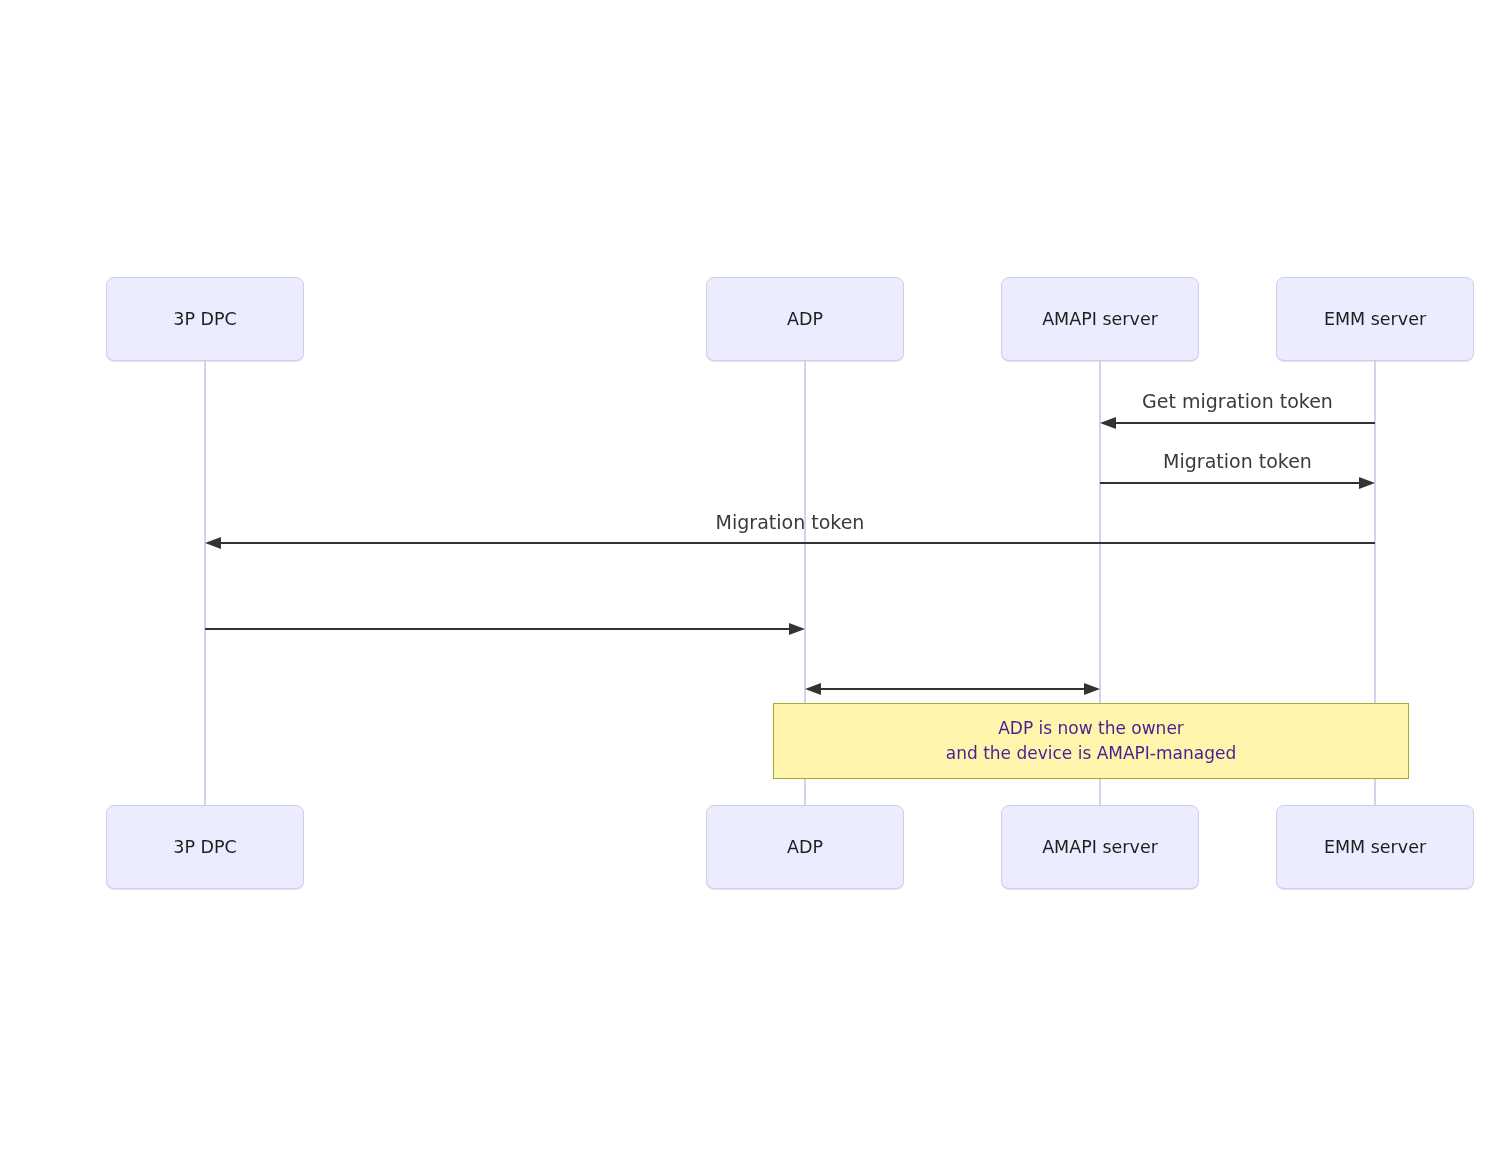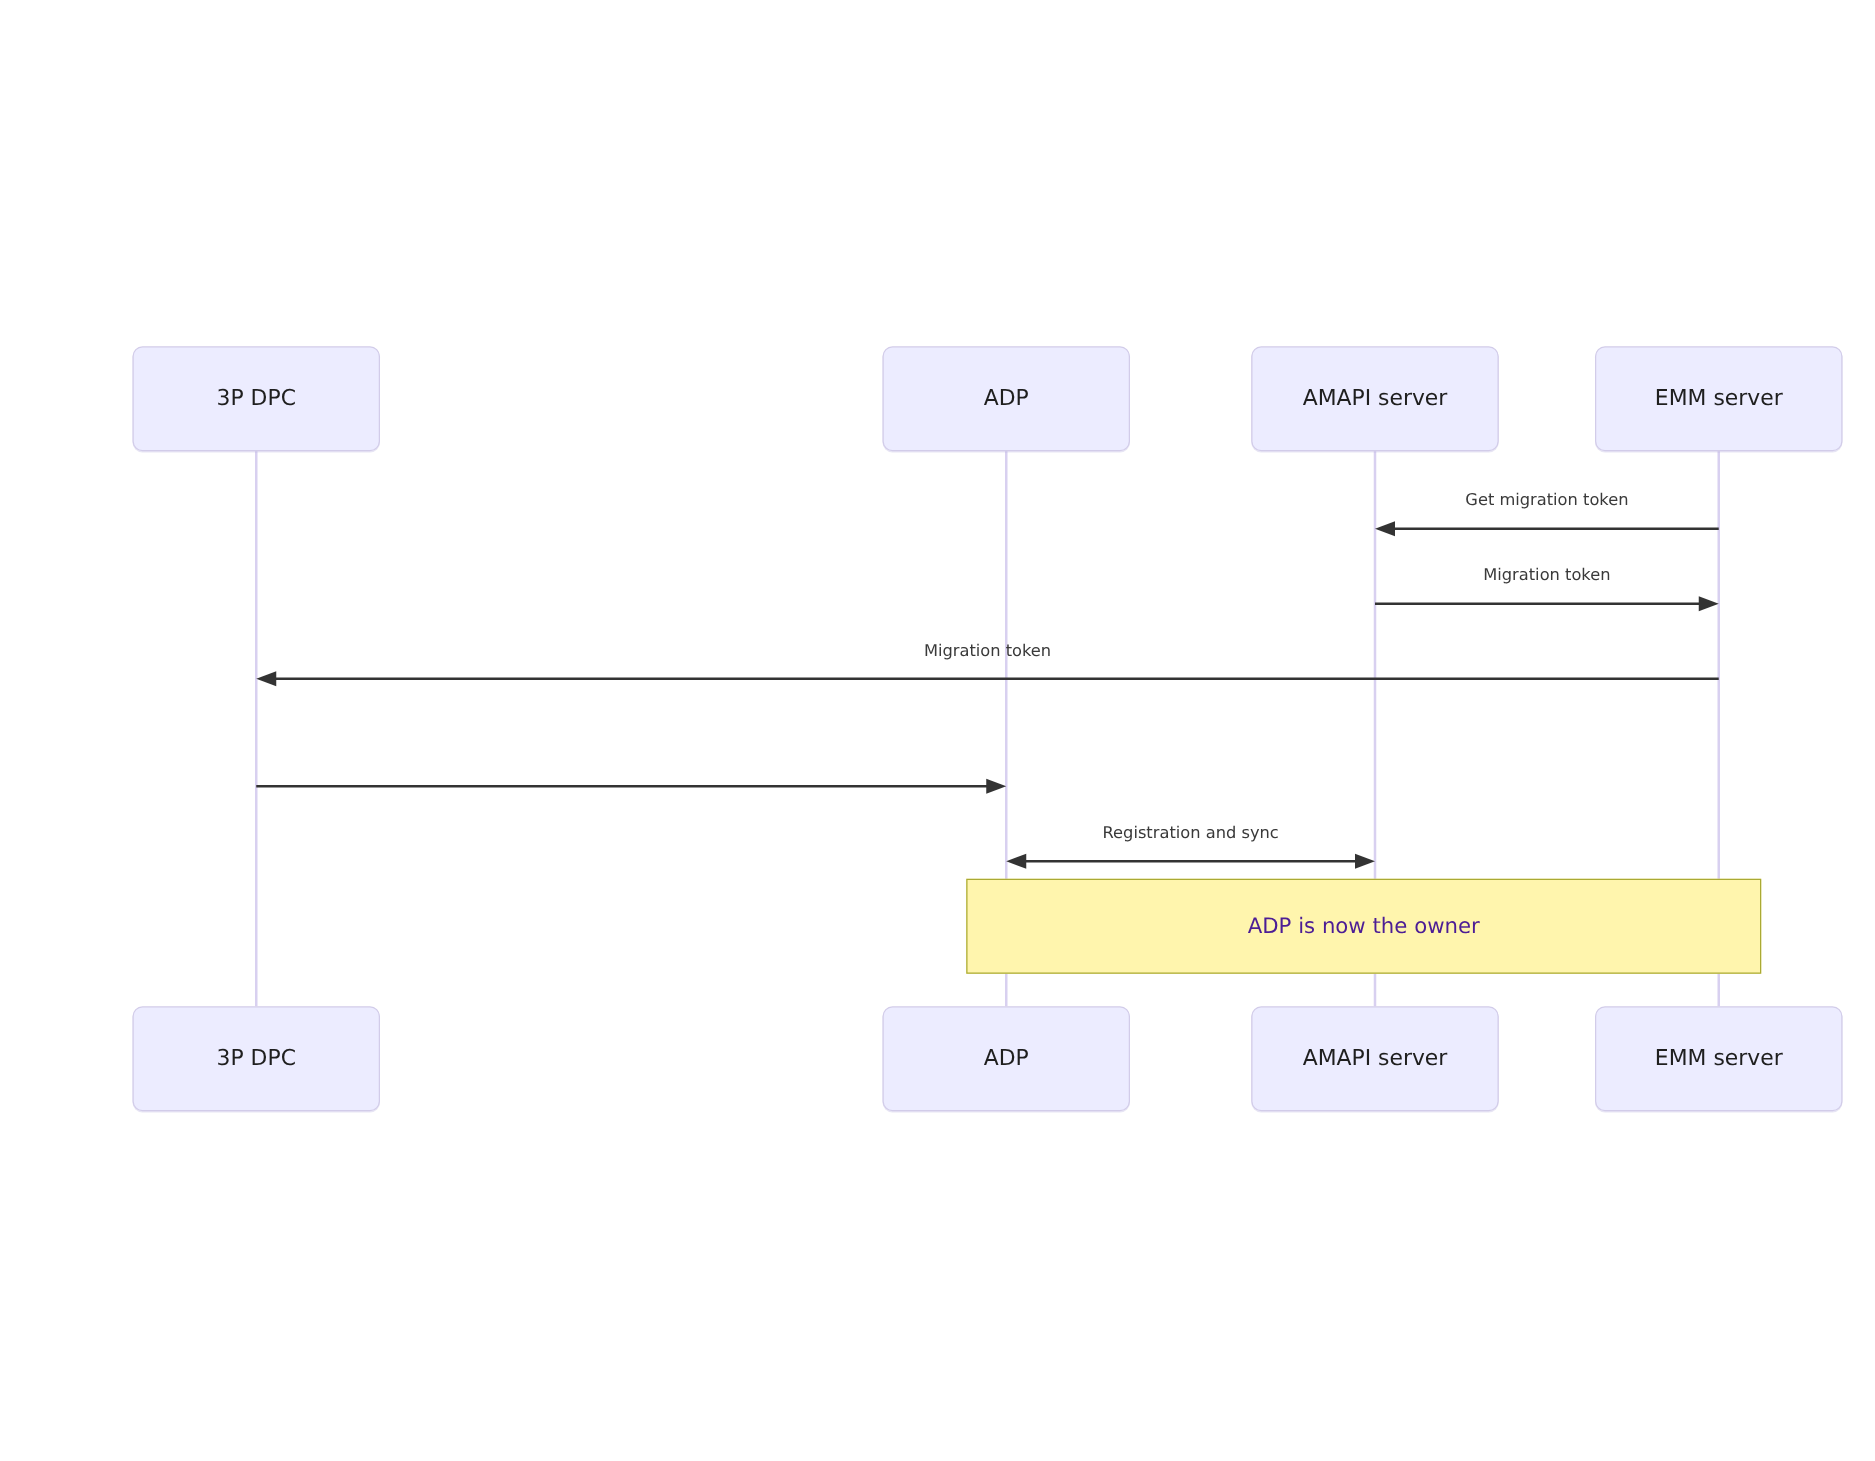--- a/index.html
+++ b/index.html
@@ -35,21 +35,21 @@
     align-items: center;
     justify-content: center;
     box-shadow: 0 1px 0 rgba(160,150,210,0.25);
   }
   .actor-label {
     font-size: 17.5px;
     color: #1f1f1f;
   }
   .msg-label {
     position: absolute;
-    font-size: 13px;
+    font-size: 19px;
     line-height: 24px;
     color: #3a3a3a;
     text-align: center;
   }
   .msg-line {
     position: absolute;
     height: 2px;
     background: #333333;
   }
   .arrowhead {
@@ -107,27 +107,27 @@
   <div class="msg-line" style="left:1060px;top:482px;width:261px"></div>
   <div class="arrowhead right" style="left:1319px;top:477px"></div>
 
   <div class="msg-label" style="left:165px;top:510px;width:1170px">Migration token</div>
   <div class="msg-line" style="left:169px;top:542px;width:1166px"></div>
   <div class="arrowhead left" style="left:165px;top:537px"></div>
 
   <div class="msg-line" style="left:165px;top:628px;width:586px"></div>
   <div class="arrowhead right" style="left:749px;top:623px"></div>
 
-  <div class="msg-label" style="left:765px;top:655px;width:295px">Registration and sync</div>
   <div class="msg-line" style="left:779px;top:688px;width:267px"></div>
   <div class="arrowhead left" style="left:765px;top:683px"></div>
   <div class="arrowhead right" style="left:1044px;top:683px"></div>
 
   <div class="note" style="left:733px;top:703px;width:636px;height:76px">
     <div>ADP is now the owner</div>
+    <div>and the device is AMAPI-managed</div>
   </div>
 
   <div class="actor" style="left:66px;top:805px">
     <span class="actor-label">3P DPC</span>
   </div>
   <div class="actor" style="left:666px;top:805px">
     <span class="actor-label">ADP</span>
   </div>
   <div class="actor" style="left:961px;top:805px">
     <span class="actor-label">AMAPI server</span>

